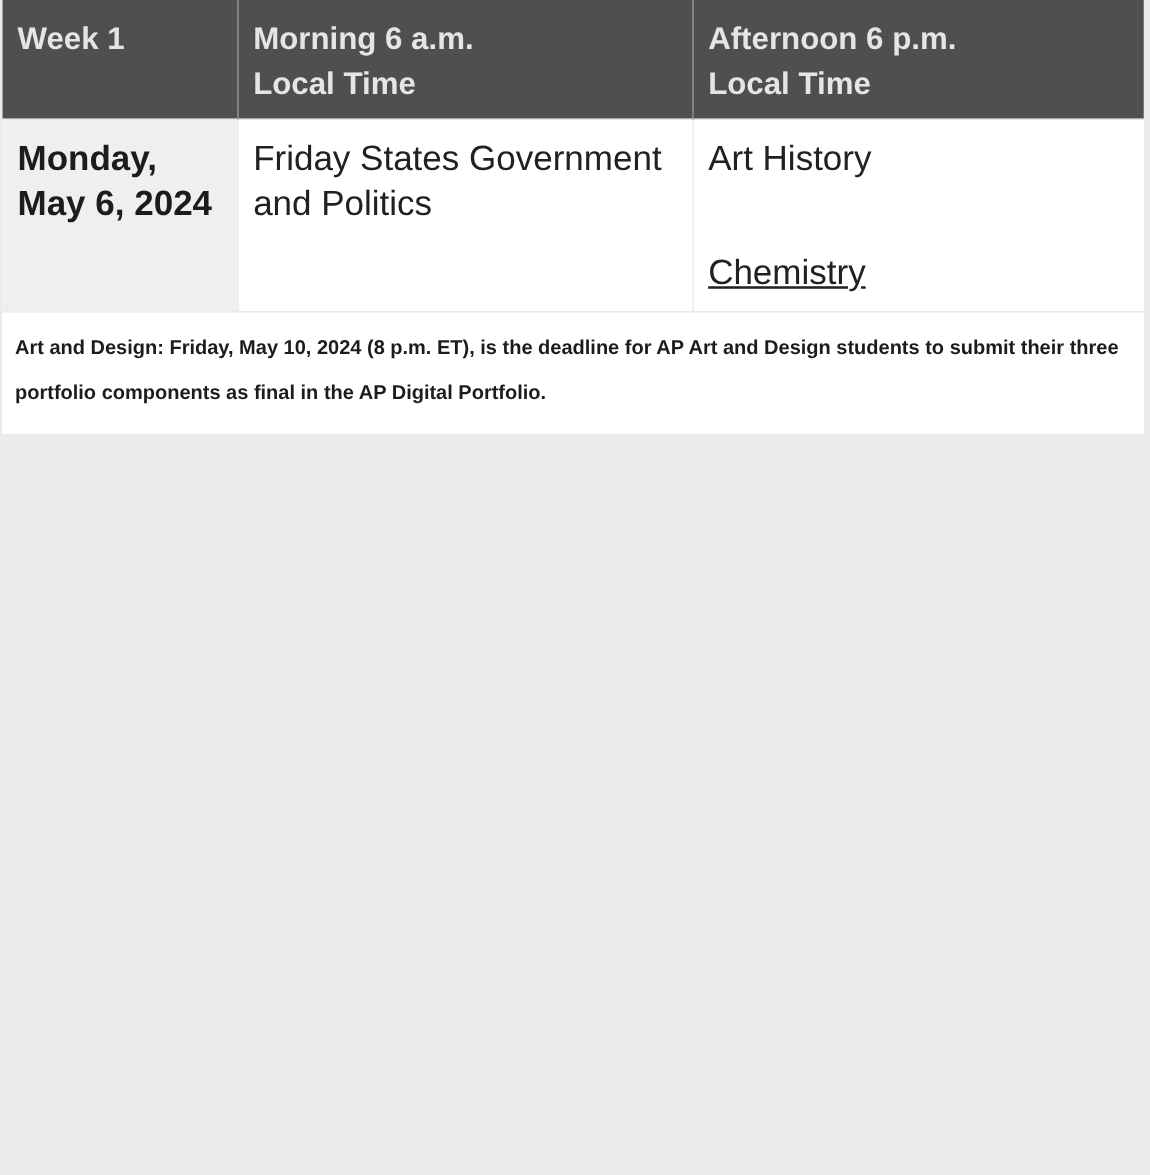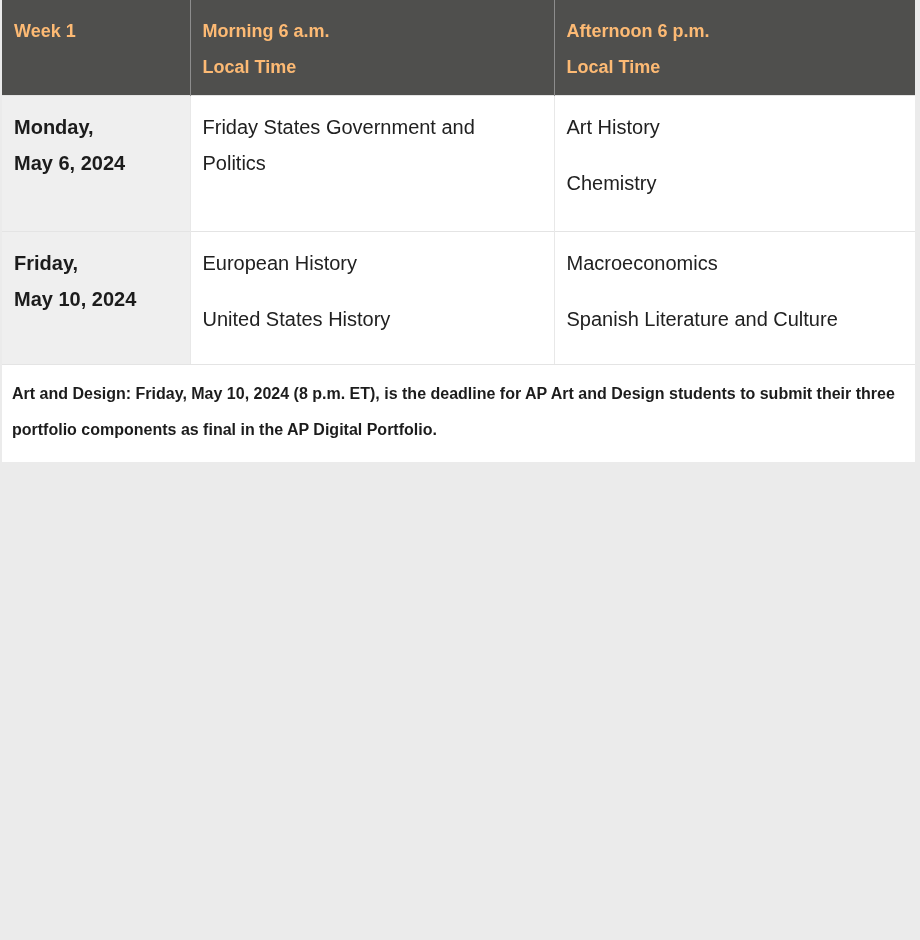--- a/index.html
+++ b/index.html
@@ -21,54 +21,54 @@
     width: 913px;
     border-collapse: collapse;
     table-layout: fixed;
   }
   col.c-day { width: 188px; }
   col.c-morning { width: 364px; }
   col.c-afternoon { width: 361px; }
 
   th {
     background: #4f4f4d;
-    color: #fdba74;
-    font-size: 18px;
+    color: #e5e5e5;
+    font-size: 25px;
     font-weight: bold;
     line-height: 36px;
     text-align: left;
     vertical-align: top;
     padding: 13px 12px 0 12px;
     height: 95px;
     box-sizing: border-box;
     white-space: pre-line;
     border-right: 1px solid #8d8d8d;
   }
   th:last-child { border-right: none; }
 
   td {
     vertical-align: top;
-    font-size: 20px;
+    font-size: 28px;
     line-height: 36px;
     color: #212121;
     padding: 13px 12px;
     box-sizing: border-box;
     border-top: 1px solid #e4e4e4;
     border-right: 1px solid #e8e8e8;
     background: #ffffff;
   }
   td:last-child { border-right: none; }
   td.day {
     background: #efefef;
     font-weight: bold;
     color: #1c1c1c;
     white-space: pre-line;
   }
   td p { margin: 0; }
-  td p + p { margin-top: 20px; }
+  td p + p { margin-top: 55px; text-decoration: underline; }
 
   tr.r-mon { height: 136px; }
   tr.r-tue { height: 135px; }
   tr.r-wed { height: 169px; }
   tr.r-thu { height: 135px; }
   tr.r-fri { height: 133px; }
 
   .footer-note {
     border-top: 1px solid #e4e4e4;
     background: #ffffff;
@@ -103,28 +103,16 @@
         <td class="day">Monday,
 May 6, 2024</td>
         <td>
           <p>Friday States Government and Politics</p>
         </td>
         <td>
           <p>Art History</p>
           <p>Chemistry</p>
         </td>
       </tr>
-      <tr class="r-fri">
-        <td class="day">Friday,
-May 10, 2024</td>
-        <td>
-          <p>European History</p>
-          <p>United States History</p>
-        </td>
-        <td>
-          <p>Macroeconomics</p>
-          <p>Spanish Literature and Culture</p>
-        </td>
-      </tr>
     </tbody>
   </table>
   <div class="footer-note">Art and Design: Friday, May 10, 2024 (8 p.m. ET), is the deadline for AP Art and Design students to submit their three portfolio components as final in the AP Digital Portfolio.</div>
 </div>
 
 </body></html>

